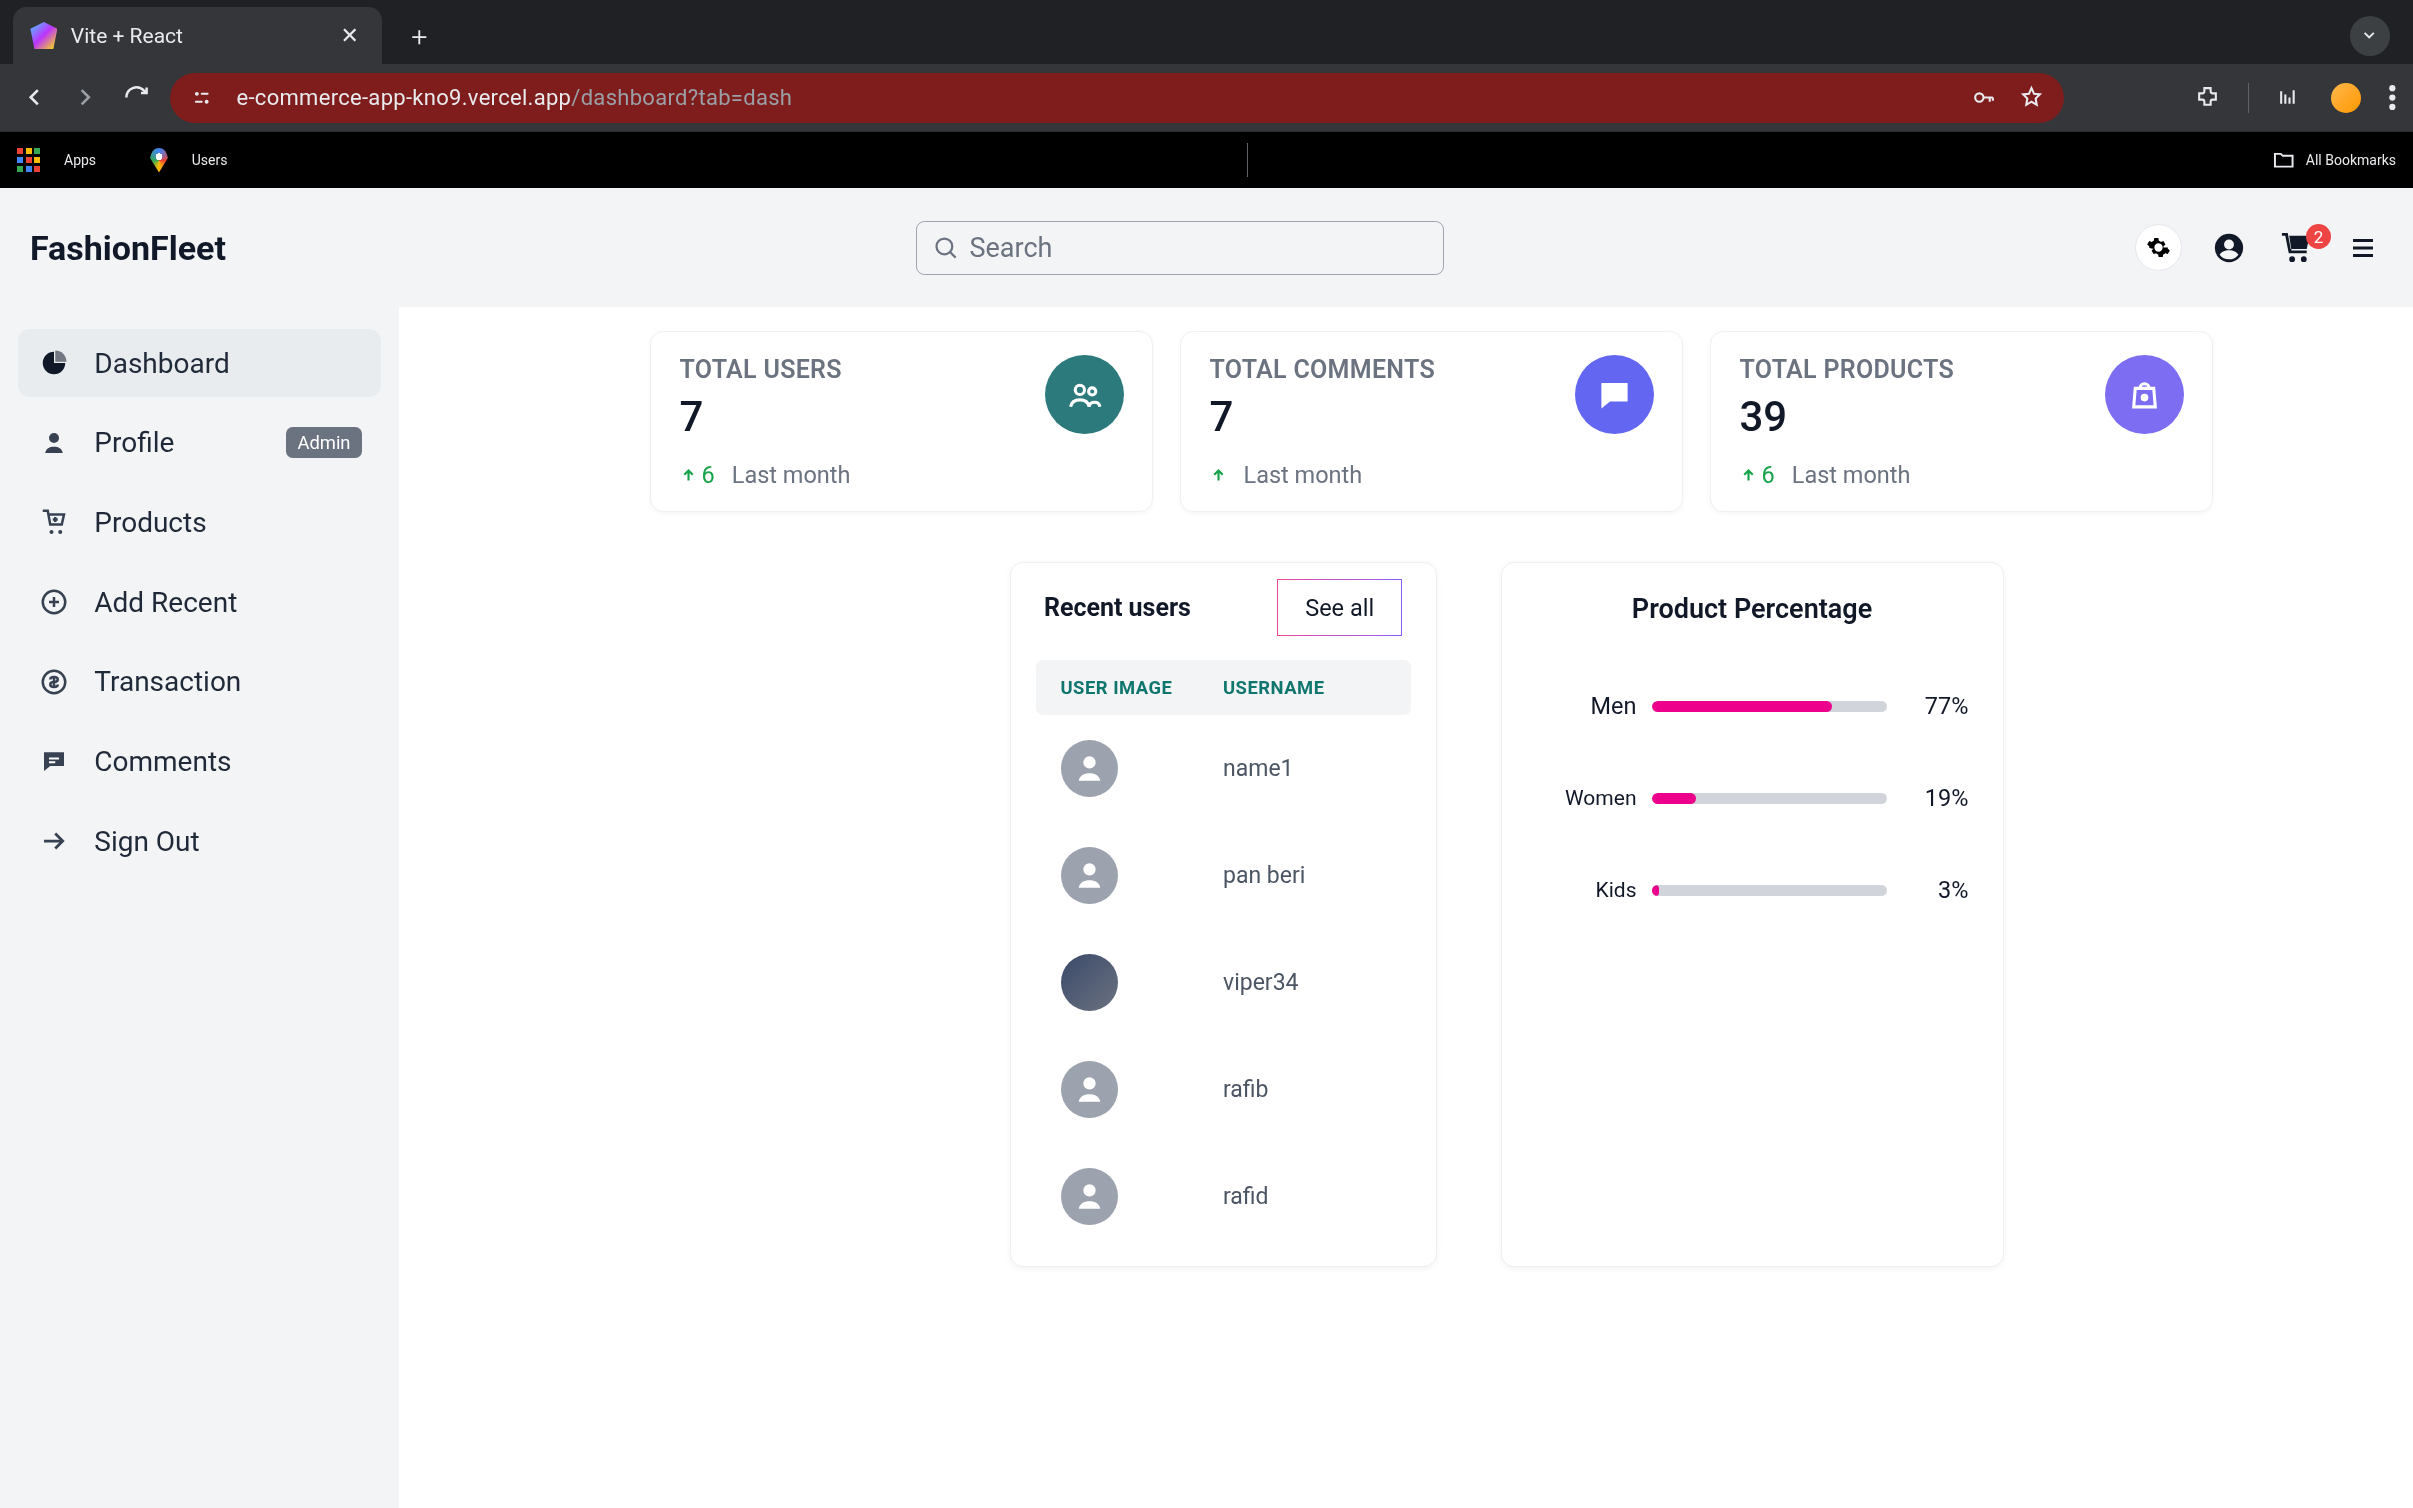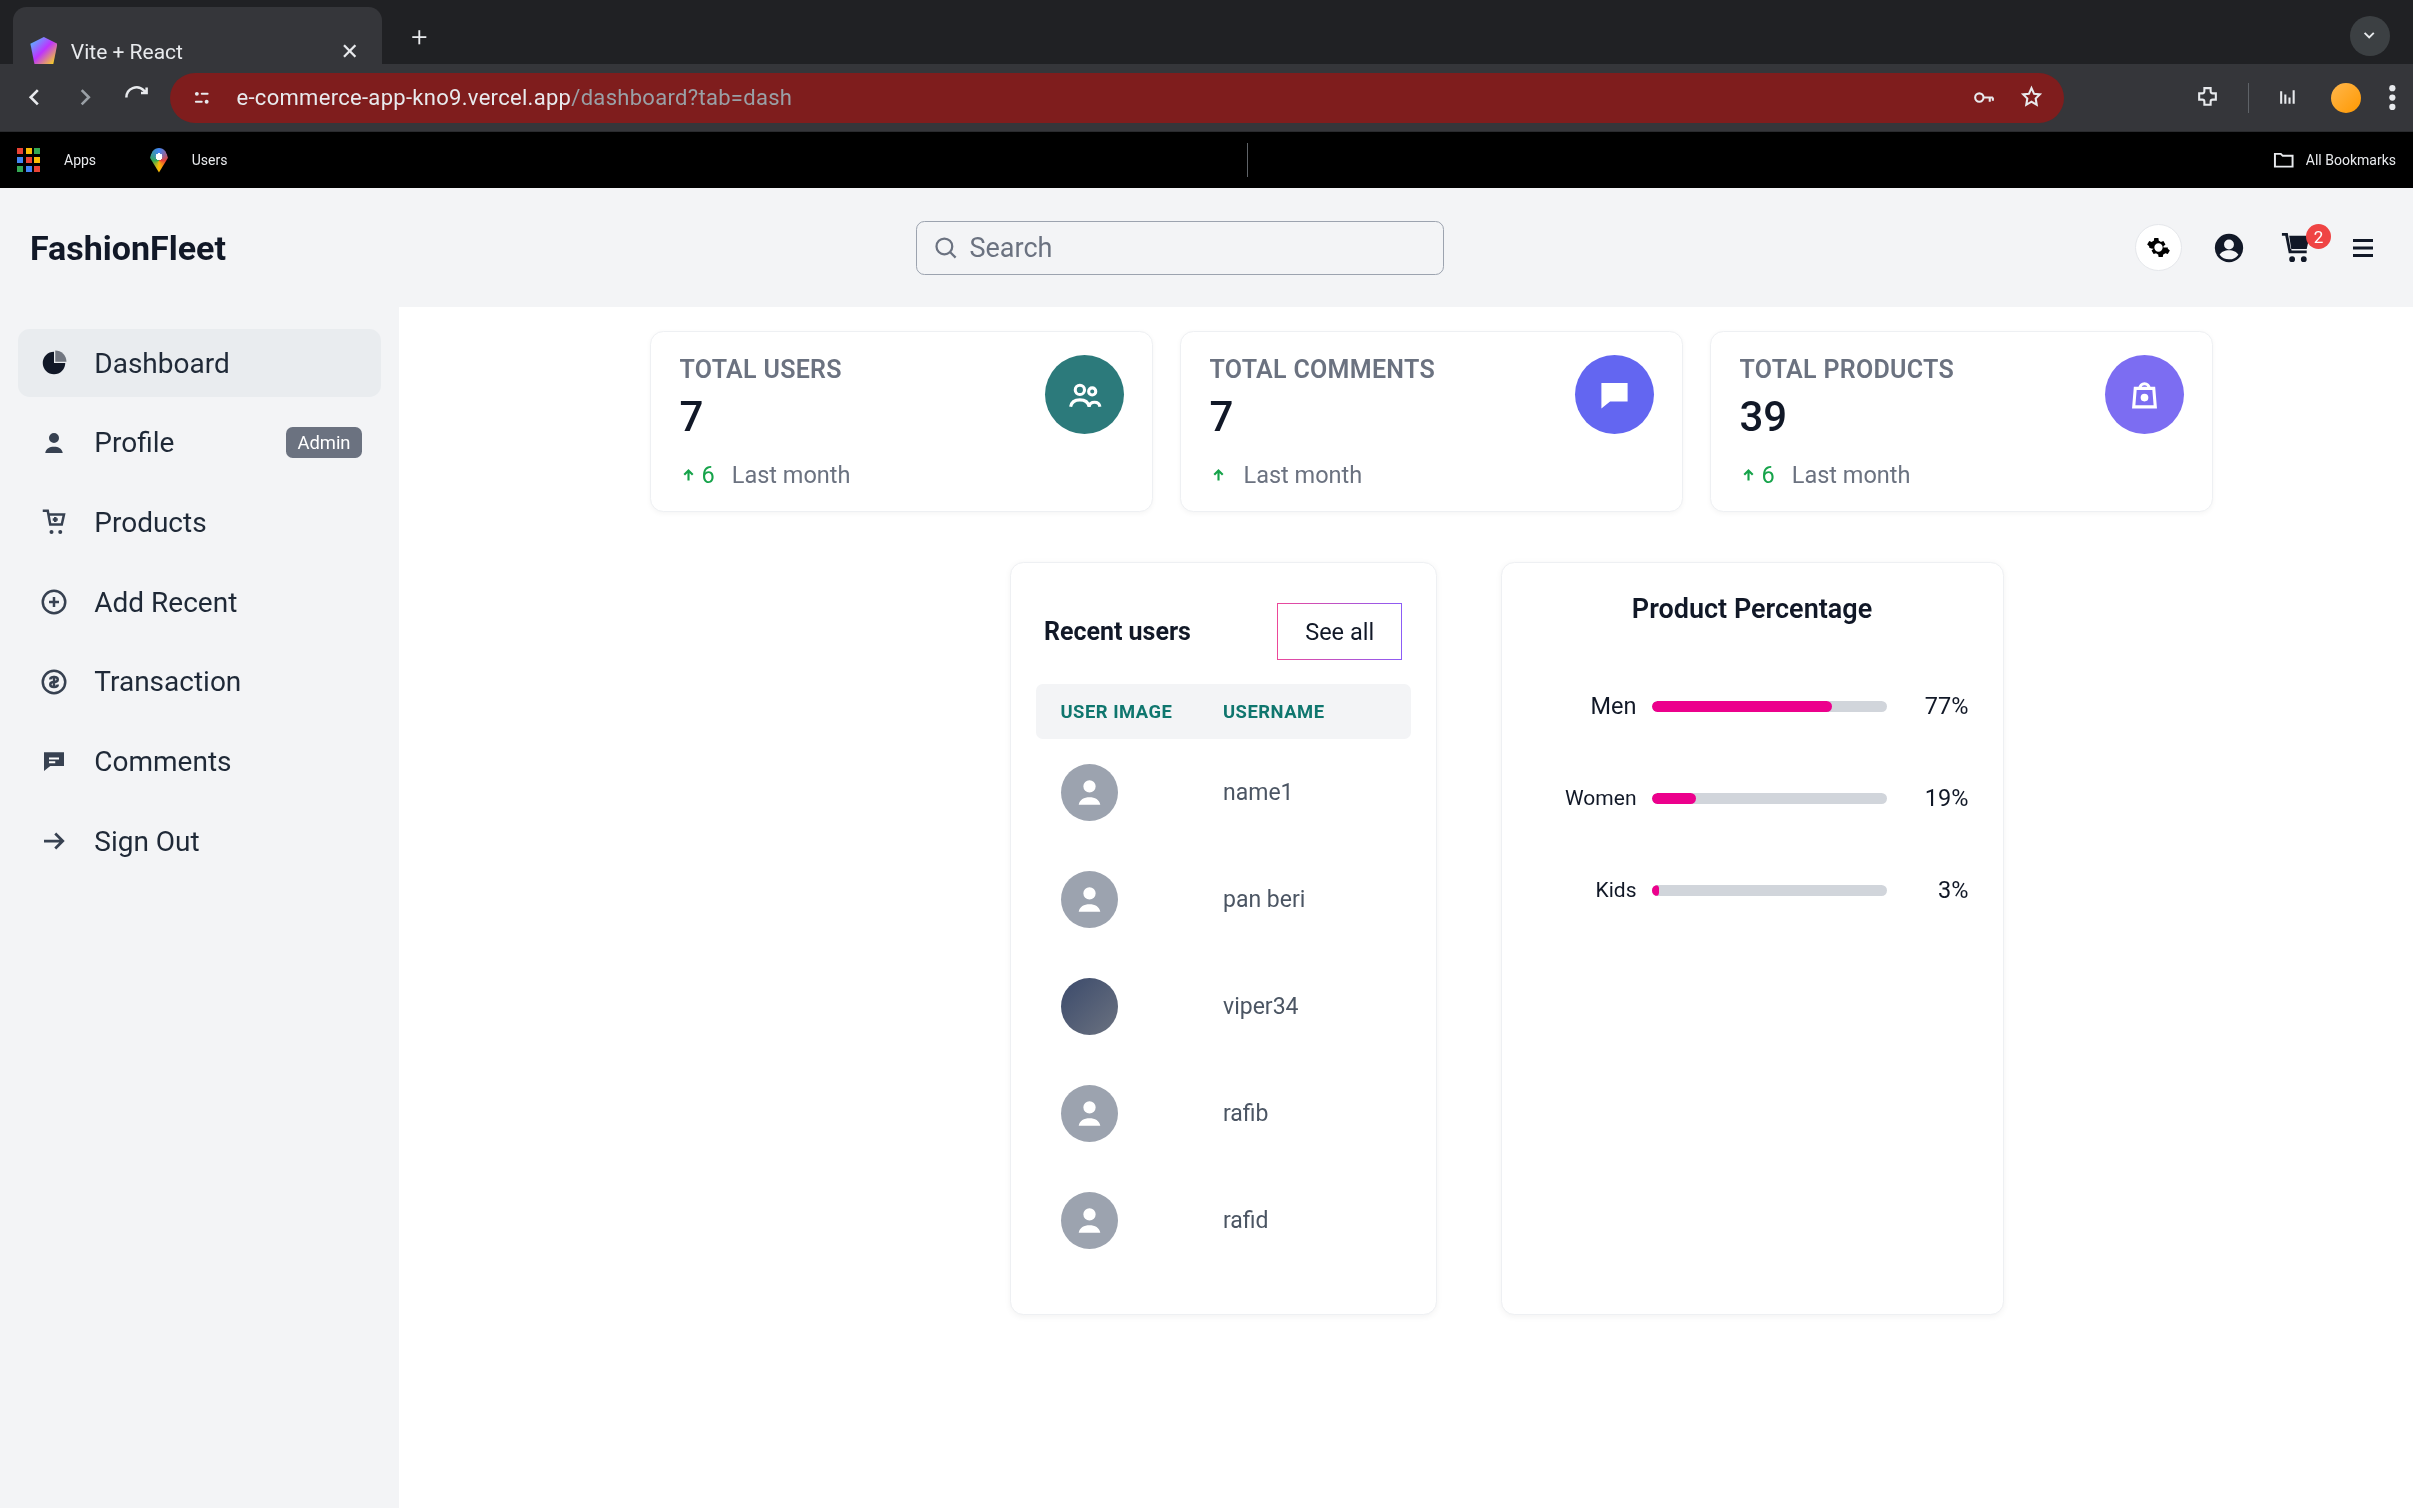--- a/index.html
+++ b/index.html
@@ -1,21 +1,21 @@
 <!DOCTYPE html>
 <html style="font-size:13.4px"><head>
 <meta charset="utf-8">
 <style>
 * { margin: 0; padding: 0; box-sizing: border-box; font-family: -apple-system, BlinkMacSystemFont, "Segoe UI", Roboto, sans-serif; }
 html, body { width: 2413px; height: 1508px; overflow: hidden; }
 
 
 .browser-shell { background: #202124; width: 100%; height: 100%; display: flex; flex-direction: column; }
 .tab-bar { height: 64px; display: flex; align-items: flex-end; padding-left: 13.4px; }
-.tab { background: #35363a; height: 57px; border-radius: 13.4px 13.4px 0 0; display: flex; align-items: flex-end; padding: 0 23.5px 0 17px; gap: 13.4px; min-width: 369px; position: relative; }
+.tab { background: #35363a; height: 57px; border-radius: 13.4px 13.4px 0 0; display: flex; align-items: center; padding: 0 23.5px 0 17px; gap: 13.4px; min-width: 369px; position: relative; }
 .tab .favicon { width: 27px; height: 27px; background: linear-gradient(135deg,#41d1ff 0%,#bd34fe 50%,#ffea00 100%); clip-path: polygon(50% 0,100% 25%,85% 100%,15% 100%,0 25%); }
 .tab .title { color: #e8eaed; font-size: 21px; flex: 1; }
 .tab .close { color: #e8eaed; font-size: 22px; }
 .newtab { width: 47px; height: 47px; margin-left: 13.4px; margin-bottom: 5px; display: flex; align-items: center; justify-content: center; color: #e8eaed; font-size: 27px; border-radius: 50%; }
 .tab-chevron { margin-left: auto; margin-right: 23.5px; margin-bottom: 8.4px; width: 40px; height: 40px; border-radius: 50%; background: #3c4043; display: flex; align-items: center; justify-content: center; color: #e8eaed; }
 .address-row { background: #35363a; height: 67px; display: flex; align-items: center; padding: 0 17px; gap: 17px; }
 .nav-btn { width: 34px; height: 34px; display: flex; align-items: center; justify-content: center; color: #9aa0a6; }
 .nav-btn.active { color: #e8eaed; }
 .omnibox { flex: 0 0 auto; width: 1894px; height: 50px; background: #7f1d1d; border-radius: 25px; display: flex; align-items: center; padding: 0 20px; gap: 23px; }
 .omnibox .site-badge { color: #e8eaed; font-size: 18.4px; }
@@ -59,21 +59,21 @@
 .stat-value { color: #111827; font-size: 42px; font-weight: 500; margin-top: 8.4px; }
 .stat-icon { width: 79px; height: 79px; border-radius: 50%; display: flex; align-items: center; justify-content: center; color: #fff; }
 .c-teal { background: #2c7a7b; } .c-indigo { background: #6366f1; } .c-violet { background: #7c6df2; }
 .stat-foot { display: flex; align-items: center; gap: 17px; font-size: 23.5px; }
 .delta { color: #16a34a; display: inline-flex; align-items: center; gap: 5px; }
 .delta.none { color:#16a34a; }
 .lastmonth { color: #6b7280; }
 
 .panel-row { display: flex; gap: 64px; justify-content: center;}
 .panel { background: #fff; border: 0.8px solid #eef0f3; border-radius: 13.4px; box-shadow: 0 1.7px 6.7px rgba(0,0,0,.05); }
-.panel.recent { width: 427px; padding: 40px 25px; }
+.panel.recent { width: 427px; padding: 16px 25px; }
 .panel.percent { width: 503px; padding: 30px 34px; }
 .panel-head { display: flex; align-items: center; justify-content: space-between; padding: 0 8.4px 23.5px; }
 .panel-title { font-size: 25px; font-weight: 700; color: #111827;}
 .seeall { border: 1.7px solid; border-image: linear-gradient(90deg,#ec4899,#8b5cf6) 1; padding: 13.4px 27px; border-radius: 10px; font-size: 23.5px; color:#111827; background:#fff;}
 .table-hdr { background: #f3f4f6; display: grid; grid-template-columns: 1fr 1fr; padding: 17px 25px; border-radius: 6.7px; font-size: 18.4px; font-weight: 700; color:#0f766e; letter-spacing:0.5px;}
 .user-row { display: grid; grid-template-columns: 1fr 1fr; align-items: center; padding: 25px 25px; }
 .u-avatar { width: 57px; height: 57px; border-radius: 50%; background: #9ca3af; display:flex;align-items:center;justify-content:center;color:#fff;}
 .u-avatar.photo { background: linear-gradient(135deg,#3b4a6b,#6b7280); }
 .u-name { font-size: 23px; color: #4b5563; }
 

